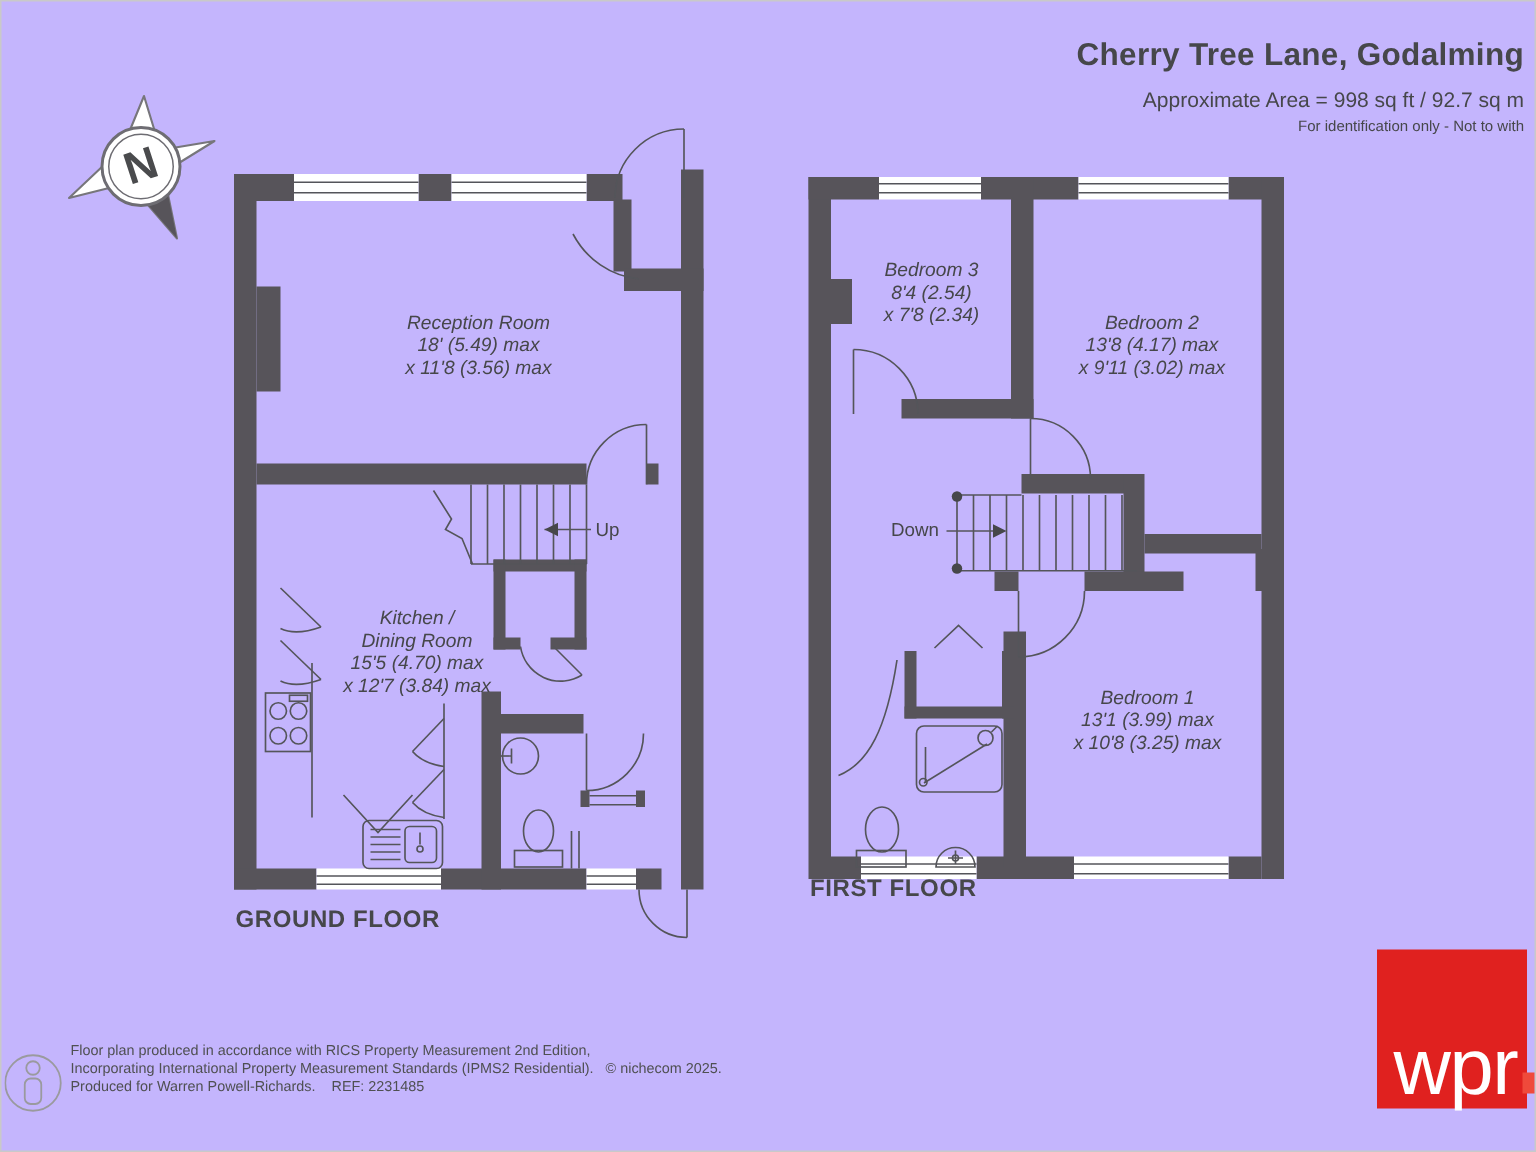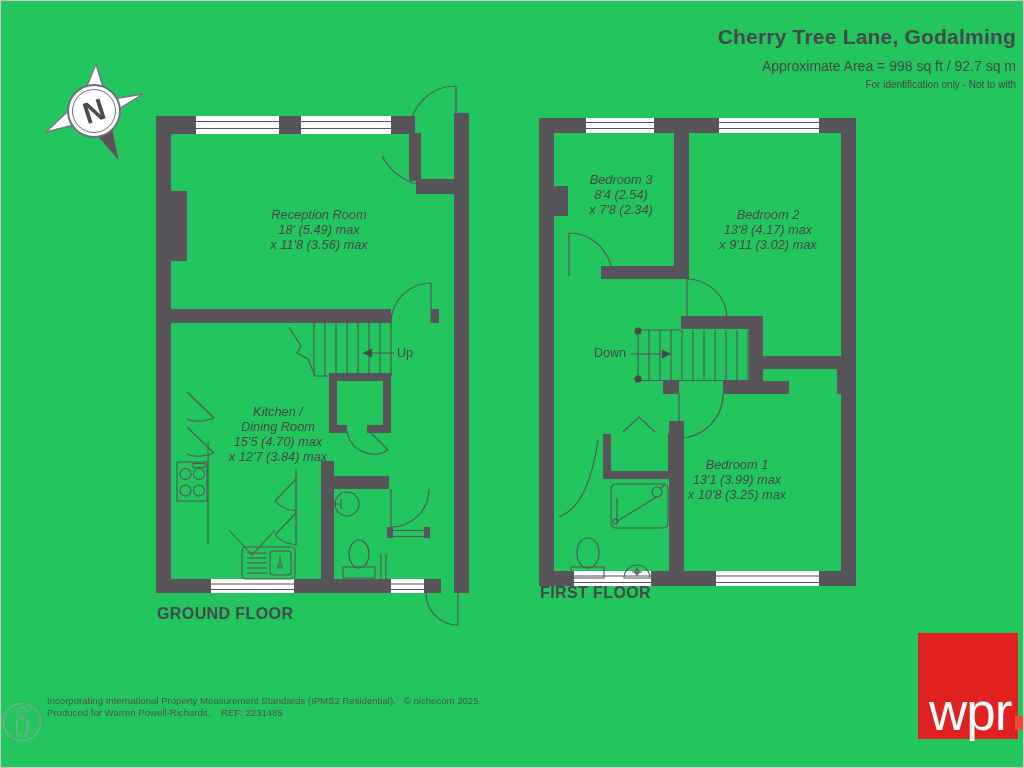--- a/index.html
+++ b/index.html
@@ -1,16 +1,16 @@
 <!DOCTYPE html>
 <html style="--wall: #57545A; --text: #46474a; --logo-bg: #E0211F; --logo-dot: #EF4A3B;"><head>
 <meta charset="utf-8">
 <style>
   html,body{margin:0;padding:0;background:#fff;}
-  #page{position:relative;width:1024px;height:768px;background:#22c55e;border:1px solid #c9c9c9;box-sizing:border-box;
+  #page{position:relative;width:1024px;height:768px;background:#c4b5fd;border:1px solid #c9c9c9;box-sizing:border-box;
         font-family:"Liberation Sans","DejaVu Sans",sans-serif;color:var(--text,#46474a);overflow:hidden;}
   .abs{position:absolute;}
   
   #header{position:absolute;top:24px;right:7px;text-align:right;}
   .title{font-size:21px;font-weight:bold;color:var(--text,#434447);letter-spacing:.2px;}
   .subtitle{font-size:14px;margin-top:9px;color:var(--text,#434447);}
   .note{font-size:10px;margin-top:5px;color:var(--text,#434447);}
   
   .room-label{position:absolute;transform:translateX(-50%);text-align:center;font-size:12.8px;line-height:15px;color:var(--text,#46474a);white-space:nowrap;font-style:italic;}
   .stair-label{position:absolute;font-size:12.5px;color:var(--text,#46474a);}
@@ -258,39 +258,40 @@
   <div class="room-label" style="left:620px;top:171px;">
     <div>Bedroom 3</div>
     <div>8'4 (2.54)</div>
     <div>x 7'8 (2.34)</div>
   </div>
   <div class="room-label" style="left:767px;top:206px;">
     <div>Bedroom 2</div>
     <div>13'8 (4.17) max</div>
     <div>x 9'11 (3.02) max</div>
   </div>
-  <div class="room-label" style="left:736px;top:456px;">
+  <div class="room-label" style="left:764px;top:456px;">
     <div>Bedroom 1</div>
     <div>13'1 (3.99) max</div>
     <div>x 10'8 (3.25) max</div>
   </div>
 
   <div class="stair-label" style="left:396px;top:345px;">Up</div>
   <div class="stair-label" style="left:585px;top:345px;width:40px;text-align:right;">Down</div>
 
   <div class="floor-name" style="left:156px;top:604px;">GROUND FLOOR</div>
   <div class="floor-name" style="left:539px;top:583px;">FIRST FLOOR</div>
 
   <svg class="abs" style="left:2px;top:697px;" width="40" height="50" viewBox="0 0 40 50">
     <circle cx="19" cy="24" r="18.5" fill="none" stroke="#9a9a9e" stroke-width="1.2"></circle>
     <circle cx="19" cy="14" r="4.5" fill="none" stroke="#9a9a9e" stroke-width="1.2"></circle>
     <rect x="13.5" y="21" width="11" height="17" rx="4" fill="none" stroke="#9a9a9e" stroke-width="1.2"></rect>
   </svg>
 
   <div id="footer">
+    <div class="footer-line">Floor plan produced in accordance with RICS Property Measurement 2nd Edition,</div>
     <div class="footer-line">Incorporating International Property Measurement Standards (IPMS2 Residential).   © nichecom 2025.</div>
     <div class="footer-line">Produced for Warren Powell-Richards.    REF: 2231485</div>
   </div>
 
   <div id="logo">
     <div class="wpr">
       <span class="txt">wpr</span>
       <span class="wpr-dot"></span>
     </div>
   </div>

